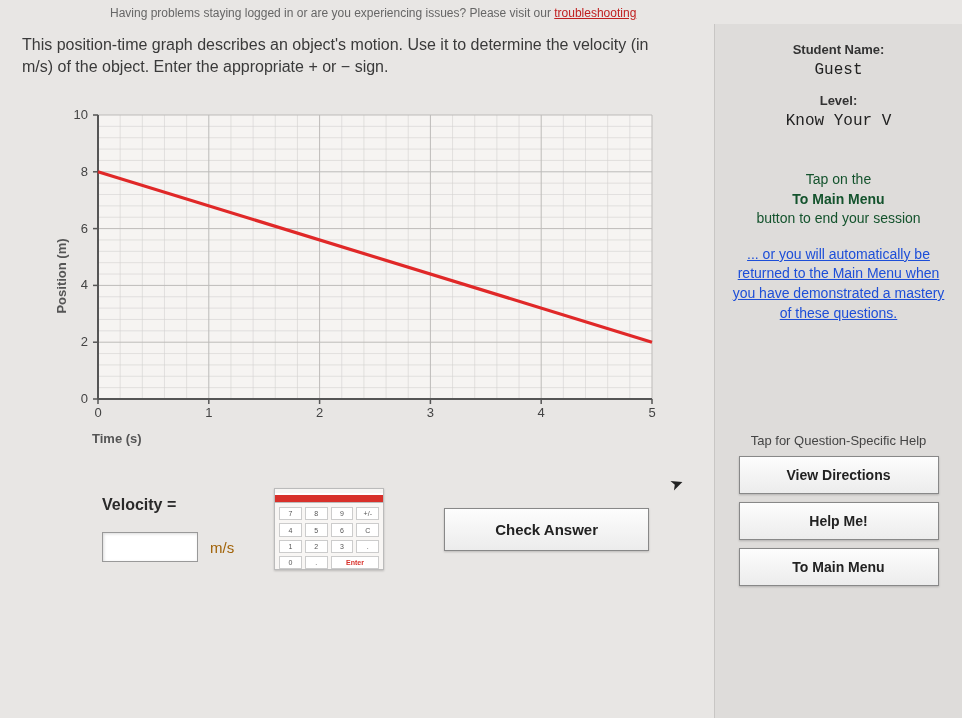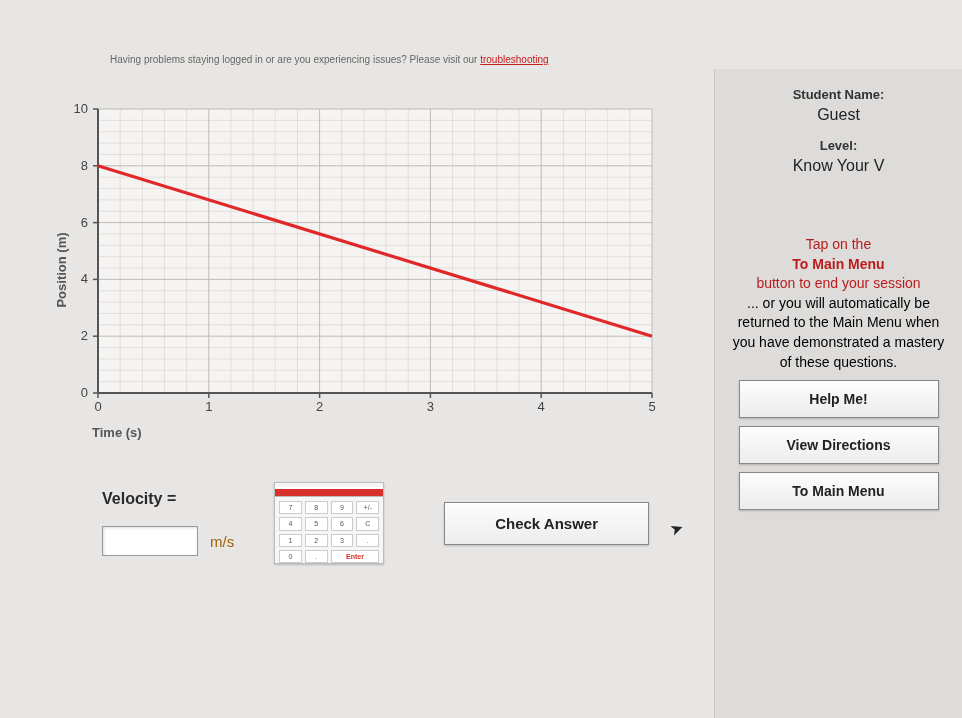--- a/index.html
+++ b/index.html
@@ -6,24 +6,23 @@
     body {
       font-family: Arial, Helvetica, sans-serif;
       background: #e8e6e4;
       width: 962px;
       height: 718px;
       position: relative;
       overflow: hidden;
       color: #333;
     }
     .top-note {
-      font-size: 10px;
+      font-size: 12px;
       color: #666;
       padding: 6px 9px 4px 110px;
-      margin-top: 48px;
     }
     .top-note .link { color: #c02020; text-decoration: underline; }
     .main-area {
       display: flex;
       height: calc(100% - 24px);
     }
     .left-panel {
       flex: 1;
       padding: 10px 22px 10px 22px;
       position: relative;
@@ -108,29 +107,29 @@
       margin-left: 20px;
     }
     .right-panel {
       width: 248px;
       background: #dedcda;
       padding: 12px 12px;
       text-align: center;
       border-left: 1px solid #c8c6c4;
     }
     .rp-label { font-size: 13px; font-weight: bold; color: #333; margin-top: 6px;}
-    .rp-value { font-size: 16px; color: #222; margin-top: 4px; margin-bottom: 14px;}
+    .rp-value { font-size: 16px; color: #222; margin-top: 4px; margin-bottom: 14px; font-family: Liberation Mono, monospace;}
     .rp-hint {
-      color: #b91c1c; font-size: 14px; line-height: 1.4;
-      margin-top: 60px; padding: 0 4px;
+      color: #14532d; font-size: 14px; line-height: 1.4;
+      margin-top: 40px; padding: 0 4px;
     }
     .rp-hint .bold { font-weight: bold; }
     .rp-hint2 {
-      color: #000000; font-size: 14px; line-height: 1.4;
-      margin-top: 0; padding: 0 2px;
+      color: #1d4ed8; font-size: 14px; line-height: 1.4;
+      margin-top: 16px; padding: 0 2px; text-decoration: underline;
     }
     .rp-help-label { font-size: 13px; color: #444; margin-top: 110px; margin-bottom: 6px;}
     .side-btn {
       display: block; width: 200px; margin: 8px auto;
       padding: 10px 6px;
       border: 1px solid #888;
       background: linear-gradient(#fdfdfd,#ececec);
       font-size: 14px; font-weight: bold; color: #222;
       box-shadow: 0 1px 2px rgba(0,0,0,0.2);
       cursor: pointer;
@@ -143,20 +142,21 @@
 </head>
 <body>
 
 <div class="top-note">
   <span>Having problems staying logged in or are you experiencing issues? Please visit our </span>
   <span class="link">troubleshooting</span>
 </div>
 
 <div class="main-area">
   <div class="left-panel">
+    <p class="question-text">This position-time graph describes an object's motion. Use it to determine the velocity (in m/s) of the object. Enter the appropriate + or − sign.</p>
 
     <div class="chart-wrap">
       <div class="ylabel">Position (m)</div>
       <svg class="chart" id="chart-svg" width="600" height="320">
           <rect x="36" y="10" width="554" height="284" fill="#f6f4f2" stroke="none"></rect>
           <line x1="58.16" y1="10" x2="58.16" y2="294" stroke="#d4d2d0" stroke-width="0.6"></line>
           <line x1="80.32" y1="10" x2="80.32" y2="294" stroke="#d4d2d0" stroke-width="0.6"></line>
           <line x1="102.48" y1="10" x2="102.48" y2="294" stroke="#d4d2d0" stroke-width="0.6"></line>
           <line x1="124.64" y1="10" x2="124.64" y2="294" stroke="#d4d2d0" stroke-width="0.6"></line>
           <line x1="168.96" y1="10" x2="168.96" y2="294" stroke="#d4d2d0" stroke-width="0.6"></line>
@@ -280,17 +280,18 @@
     <div class="rp-label">Level:</div>
     <div class="rp-value">Know Your V</div>
 
     <div class="rp-hint">
       <span>Tap on the</span><br>
       <span class="bold">To Main Menu</span><br>
       <span>button to end your session</span>
     </div>
     <div class="rp-hint2">... or you will automatically be returned to the Main Menu when you have demonstrated a mastery of these questions.</div>
 
+    <div class="rp-help-label">Tap for Question-Specific Help</div>
+    <button class="side-btn">View Directions</button>
     <button class="side-btn">Help Me!</button>
-    <button class="side-btn">View Directions</button>
     <button class="side-btn">To Main Menu</button>
   </div>
 </div>
 
 </body></html>

